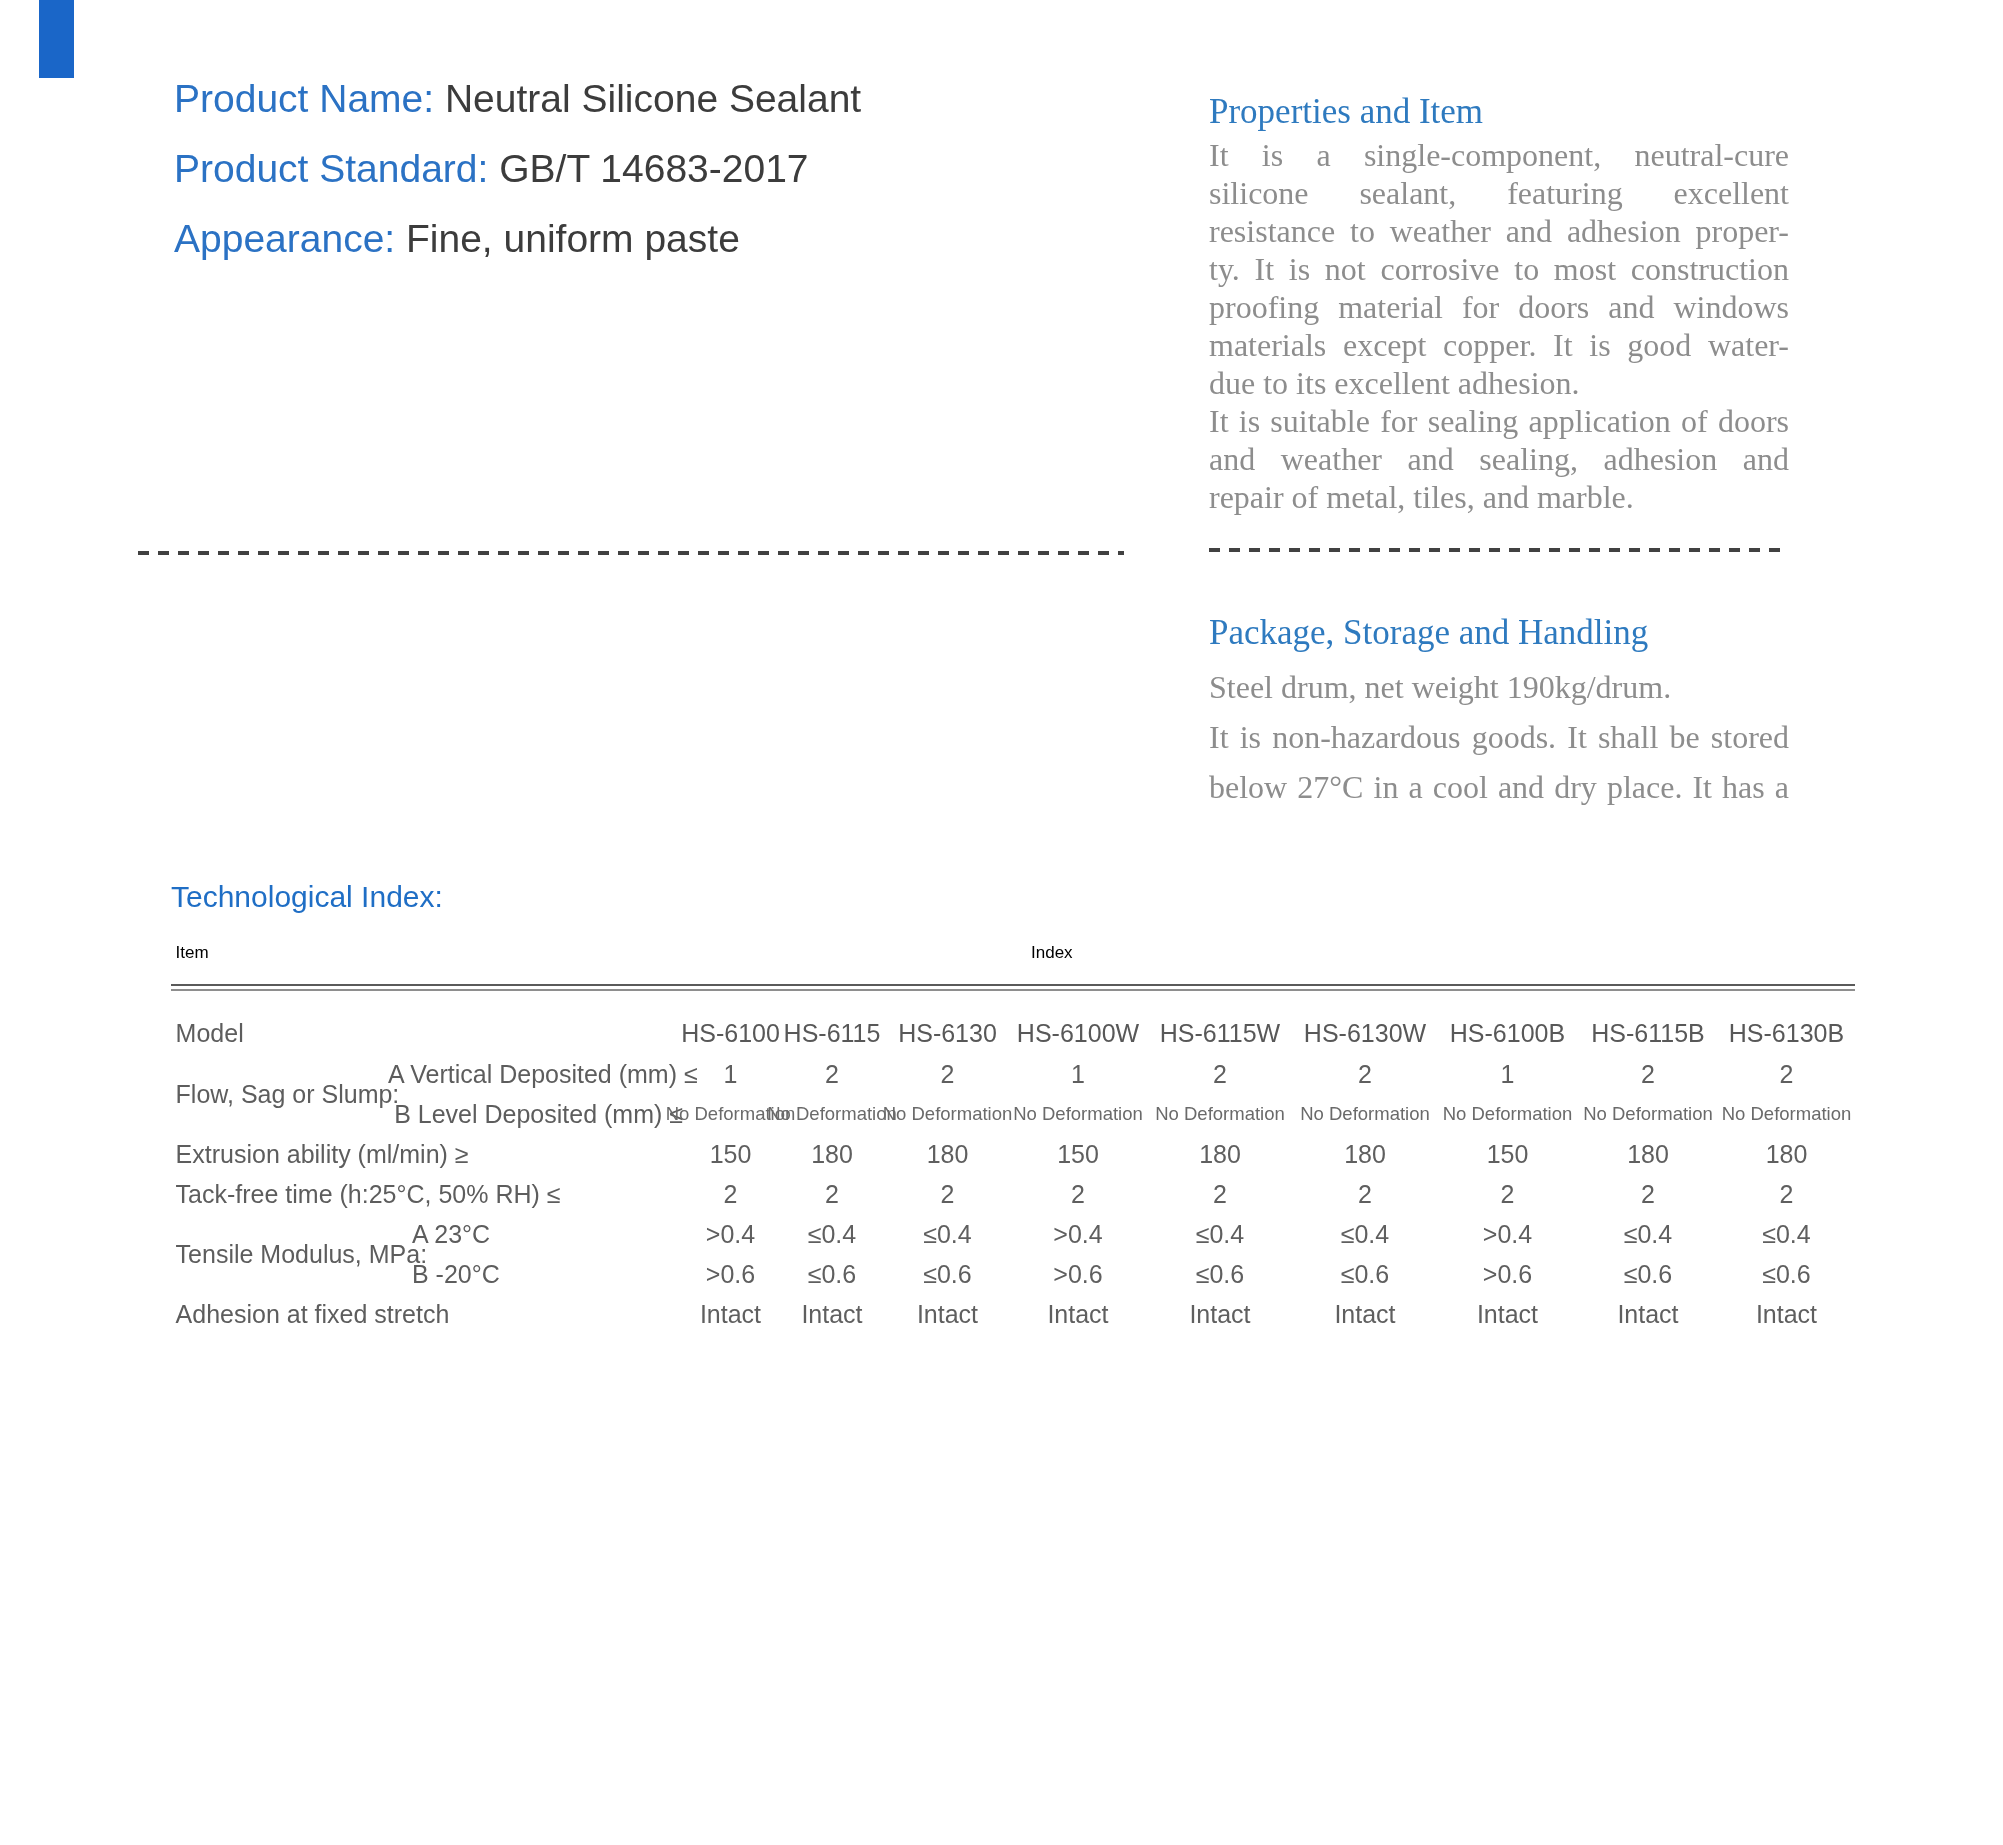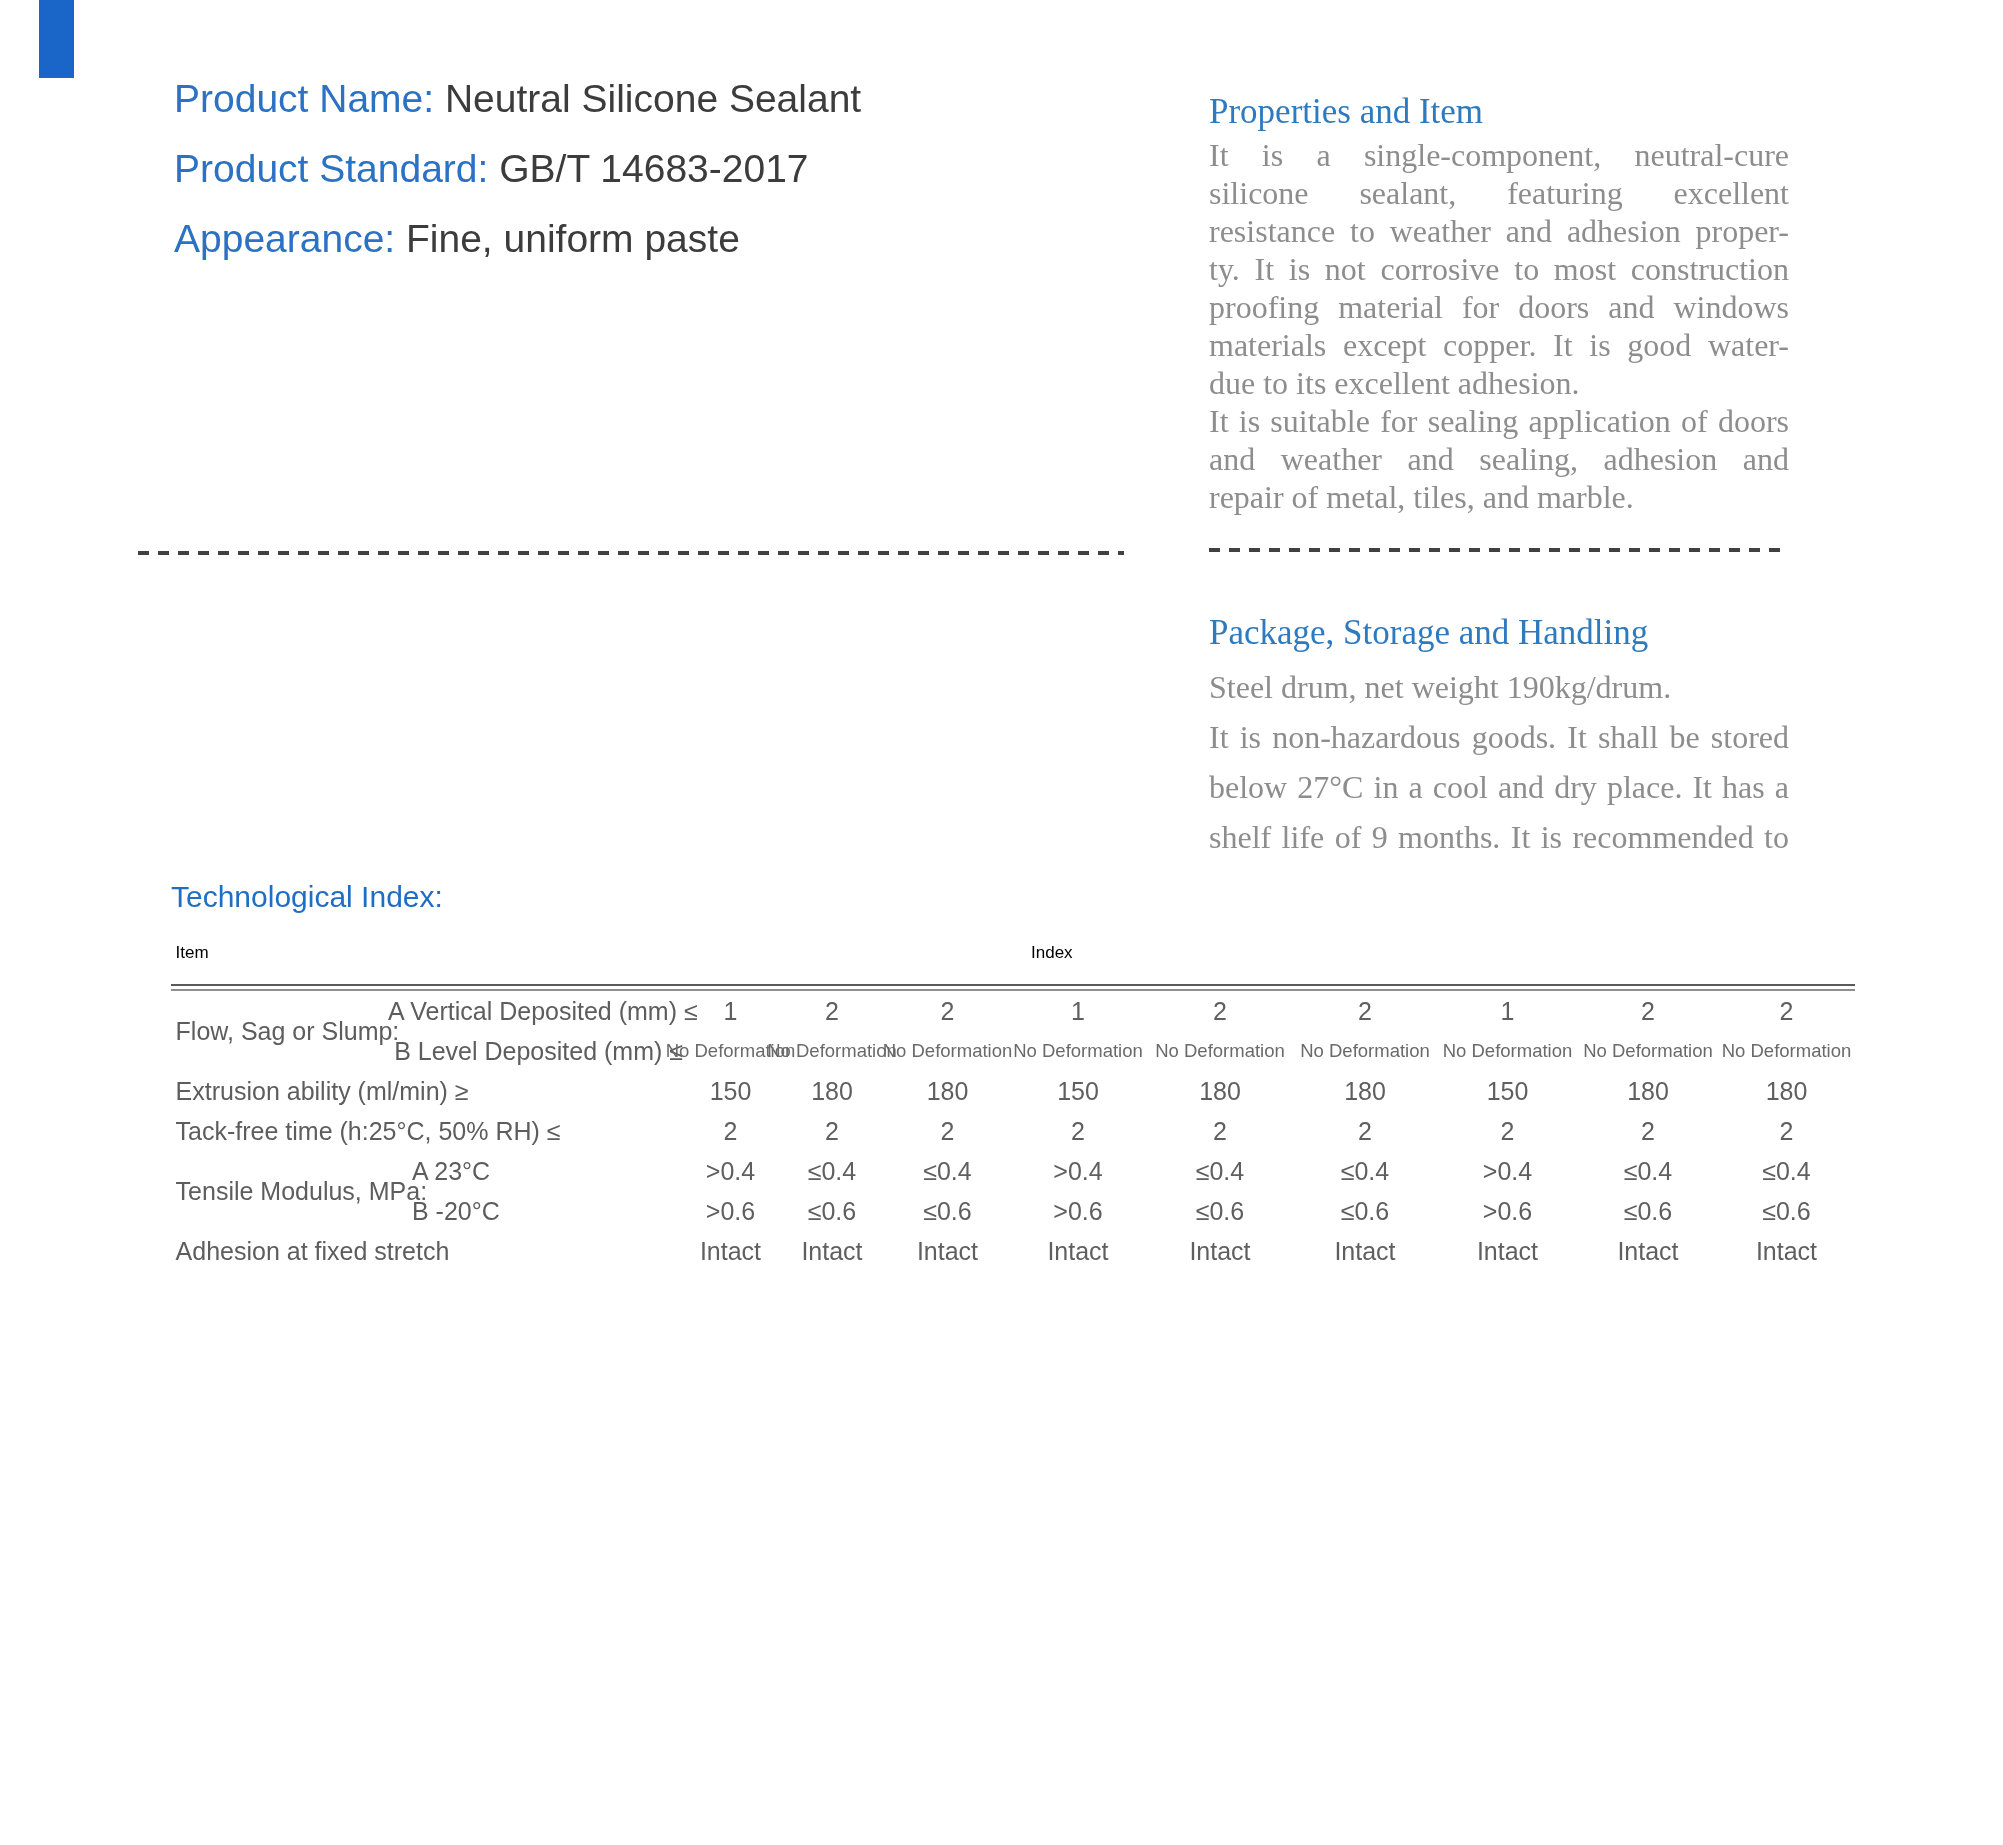--- a/index.html
+++ b/index.html
@@ -82,32 +82,43 @@
 
   <div class="dash dash-left"></div>
   <div class="dash dash-right"></div>
 
   <div class="serif-col pkg-col">
     <div class="serif-title">Package, Storage and Handling</div>
     <div>
         <div class="bline">Steel drum, net weight 190kg/drum.</div>
         <div class="bline jst">It is non-hazardous goods. It shall be stored</div>
         <div class="bline jst">below 27°C in a cool and dry place. It has a</div>
-        <div class="bline jst">shelf life of 9 months. It is recommended to</div>
       </div>
   </div>
 
   <div class="tech-title">Technological Index:</div>
 
   <div class="tech-table">
     <div class="thead">
       <span class="item-h">Item</span>
       <span class="index-h">Index</span>
     </div>
     <div class="dbl-rule"></div>
+    <div class="trow model-row">
+      <div class="cl">Model</div>
+    <div class="cv model" style="width: 95px;">HS-6100</div>
+        <div class="cv model" style="width: 108px;">HS-6115</div>
+        <div class="cv model" style="width: 123px;">HS-6130</div>
+        <div class="cv model" style="width: 138px;">HS-6100W</div>
+        <div class="cv model" style="width: 146px;">HS-6115W</div>
+        <div class="cv model" style="width: 144px;">HS-6130W</div>
+        <div class="cv model" style="width: 141px;">HS-6100B</div>
+        <div class="cv model" style="width: 140px;">HS-6115B</div>
+        <div class="cv model" style="width: 137px;">HS-6130B</div>
+      </div>
     <div>
         <div class="pair">
           <div class="plabel">Flow, Sag or Slump:</div>
           <div class="trow">
             <div class="cs r">A Vertical Deposited (mm) ≤</div>
             <div class="cv" style="width: 95px;">1</div>
             <div class="cv" style="width: 108px;">2</div>
             <div class="cv" style="width: 123px;">2</div>
             <div class="cv" style="width: 138px;">1</div>
             <div class="cv" style="width: 146px;">2</div>

